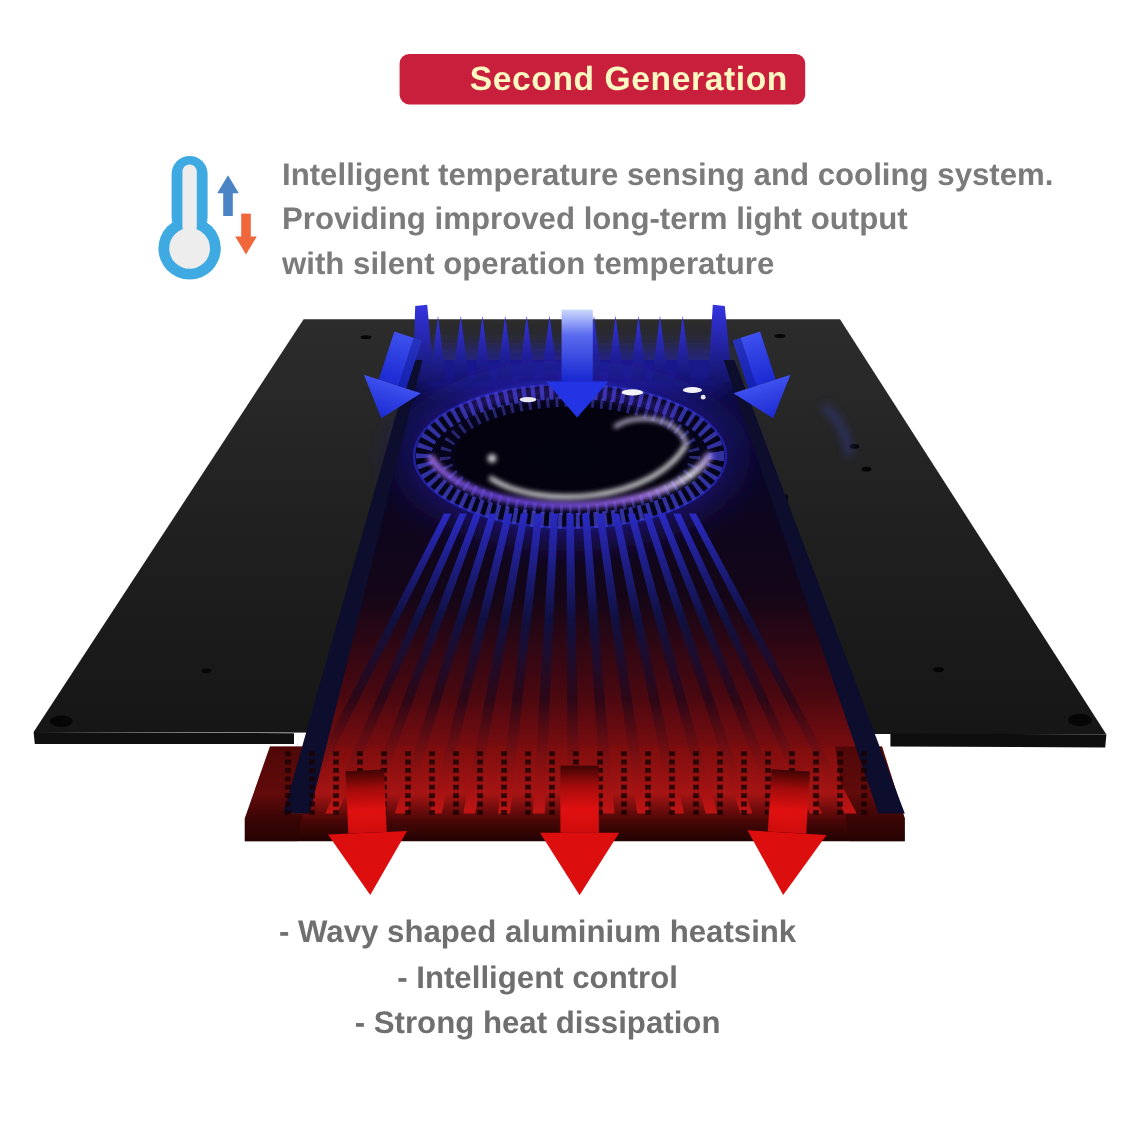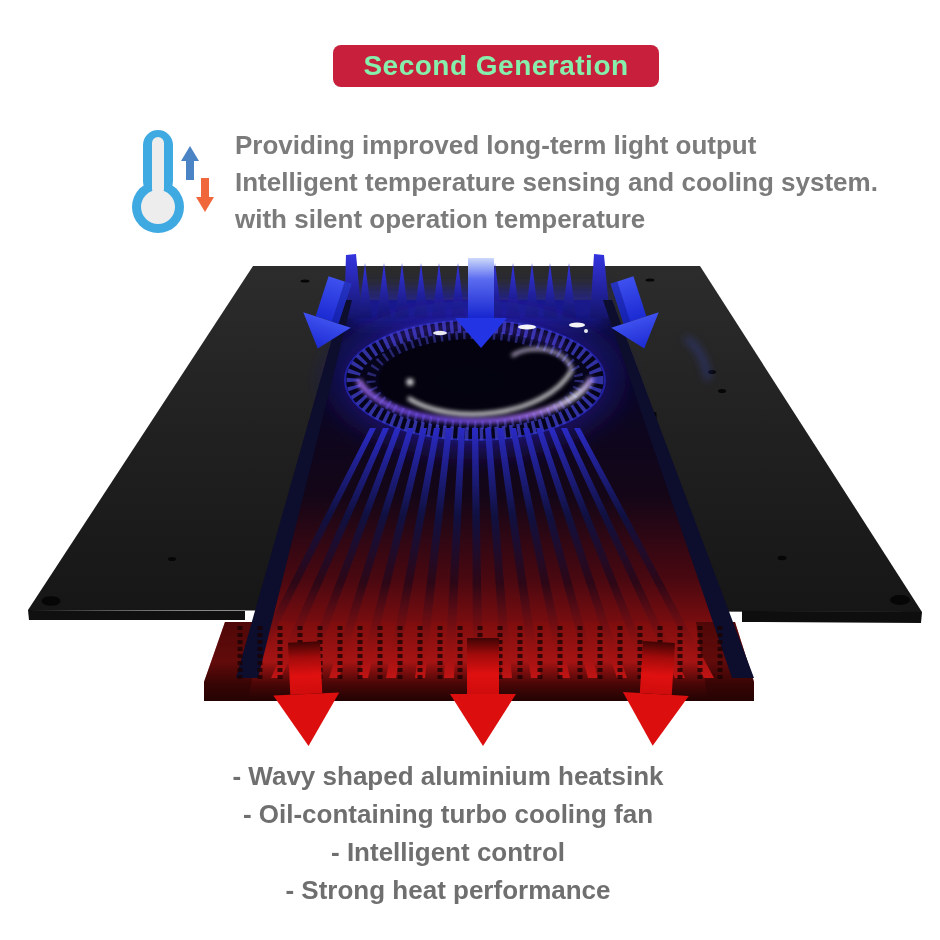--- a/index.html
+++ b/index.html
@@ -1,23 +1,23 @@
 <!DOCTYPE html>
 <html><head>
 <meta charset="utf-8">
 <style>
   html,body{margin:0;padding:0;}
   body{
     width:940px;height:940px;position:relative;background:#ffffff;
     font-family:"Liberation Sans","DejaVu Sans",sans-serif;overflow:hidden;
   }
   .badge{
-    position:absolute;left:333px;top:45px;width:326px;height:42px;
+    position:absolute;left:333px;top:45px;width:294px;height:42px;
     background:#C8203C;border-radius:8px;display:flex;align-items:center;justify-content:center;
-    color:#86efac;font-size:28px;font-weight:bold;letter-spacing:0.5px;
+    color:#fef9c3;font-size:28px;font-weight:bold;letter-spacing:0.5px;padding-left:44px;
   }
   .feature-icon{position:absolute;left:125px;top:120px;width:100px;height:115px;}
   .feature-text{
     position:absolute;left:235px;top:127px;
     font-size:26px;line-height:37px;font-weight:bold;color:#7B7B7B;white-space:nowrap;
   }
   .hero{position:absolute;left:0;top:230px;width:940px;height:520px;}
   .features-list{
     position:absolute;left:0;top:757px;width:896px;text-align:center;
     font-size:26px;line-height:38px;font-weight:bold;color:#6F6F6F;
@@ -39,22 +39,22 @@
     <rect x="61" y="39" width="8" height="21"></rect>
     <polygon points="56,41 74,41 65,26"></polygon>
   </g>
   <g fill="#F0673C">
     <rect x="76" y="58" width="8" height="20"></rect>
     <polygon points="71,77 89,77 80,92"></polygon>
   </g>
 </svg>
 
 <div class="feature-text">
+  <div>Intelligent temperature sensing and cooling system.</div>
   <div>Providing improved long-term light output</div>
-  <div>Intelligent temperature sensing and cooling system.</div>
   <div>with silent operation temperature</div>
 </div>
 
 <svg class="hero" viewBox="0 0 940 520">
   <defs>
     <linearGradient id="plateG" x1="0" y1="0" x2="0" y2="1">
       <stop offset="0" stop-color="#2c2c2c"></stop>
         <stop offset="0.5" stop-color="#202020"></stop>
         <stop offset="1" stop-color="#161616"></stop>
     </linearGradient>
@@ -230,16 +230,15 @@
     <polygon points="-33,56 33,56 0,108" fill="#dd0e0e"></polygon>
   </g>
   <g transform="translate(659,412) rotate(3.5)">
     <rect x="-16" y="0" width="32" height="52" fill="url(#redArrG)"></rect>
     <polygon points="-33,52 33,52 0,104" fill="#dd0e0e"></polygon>
   </g>
 </svg>
 
 <div class="features-list">
   <div>- Wavy shaped aluminium heatsink</div>
-  <div>- Oil-containing turbo cooling fan</div>
   <div>- Intelligent control</div>
-  <div>- Strong heat performance</div>
+  <div>- Strong heat dissipation</div>
 </div>
 
 </body></html>

